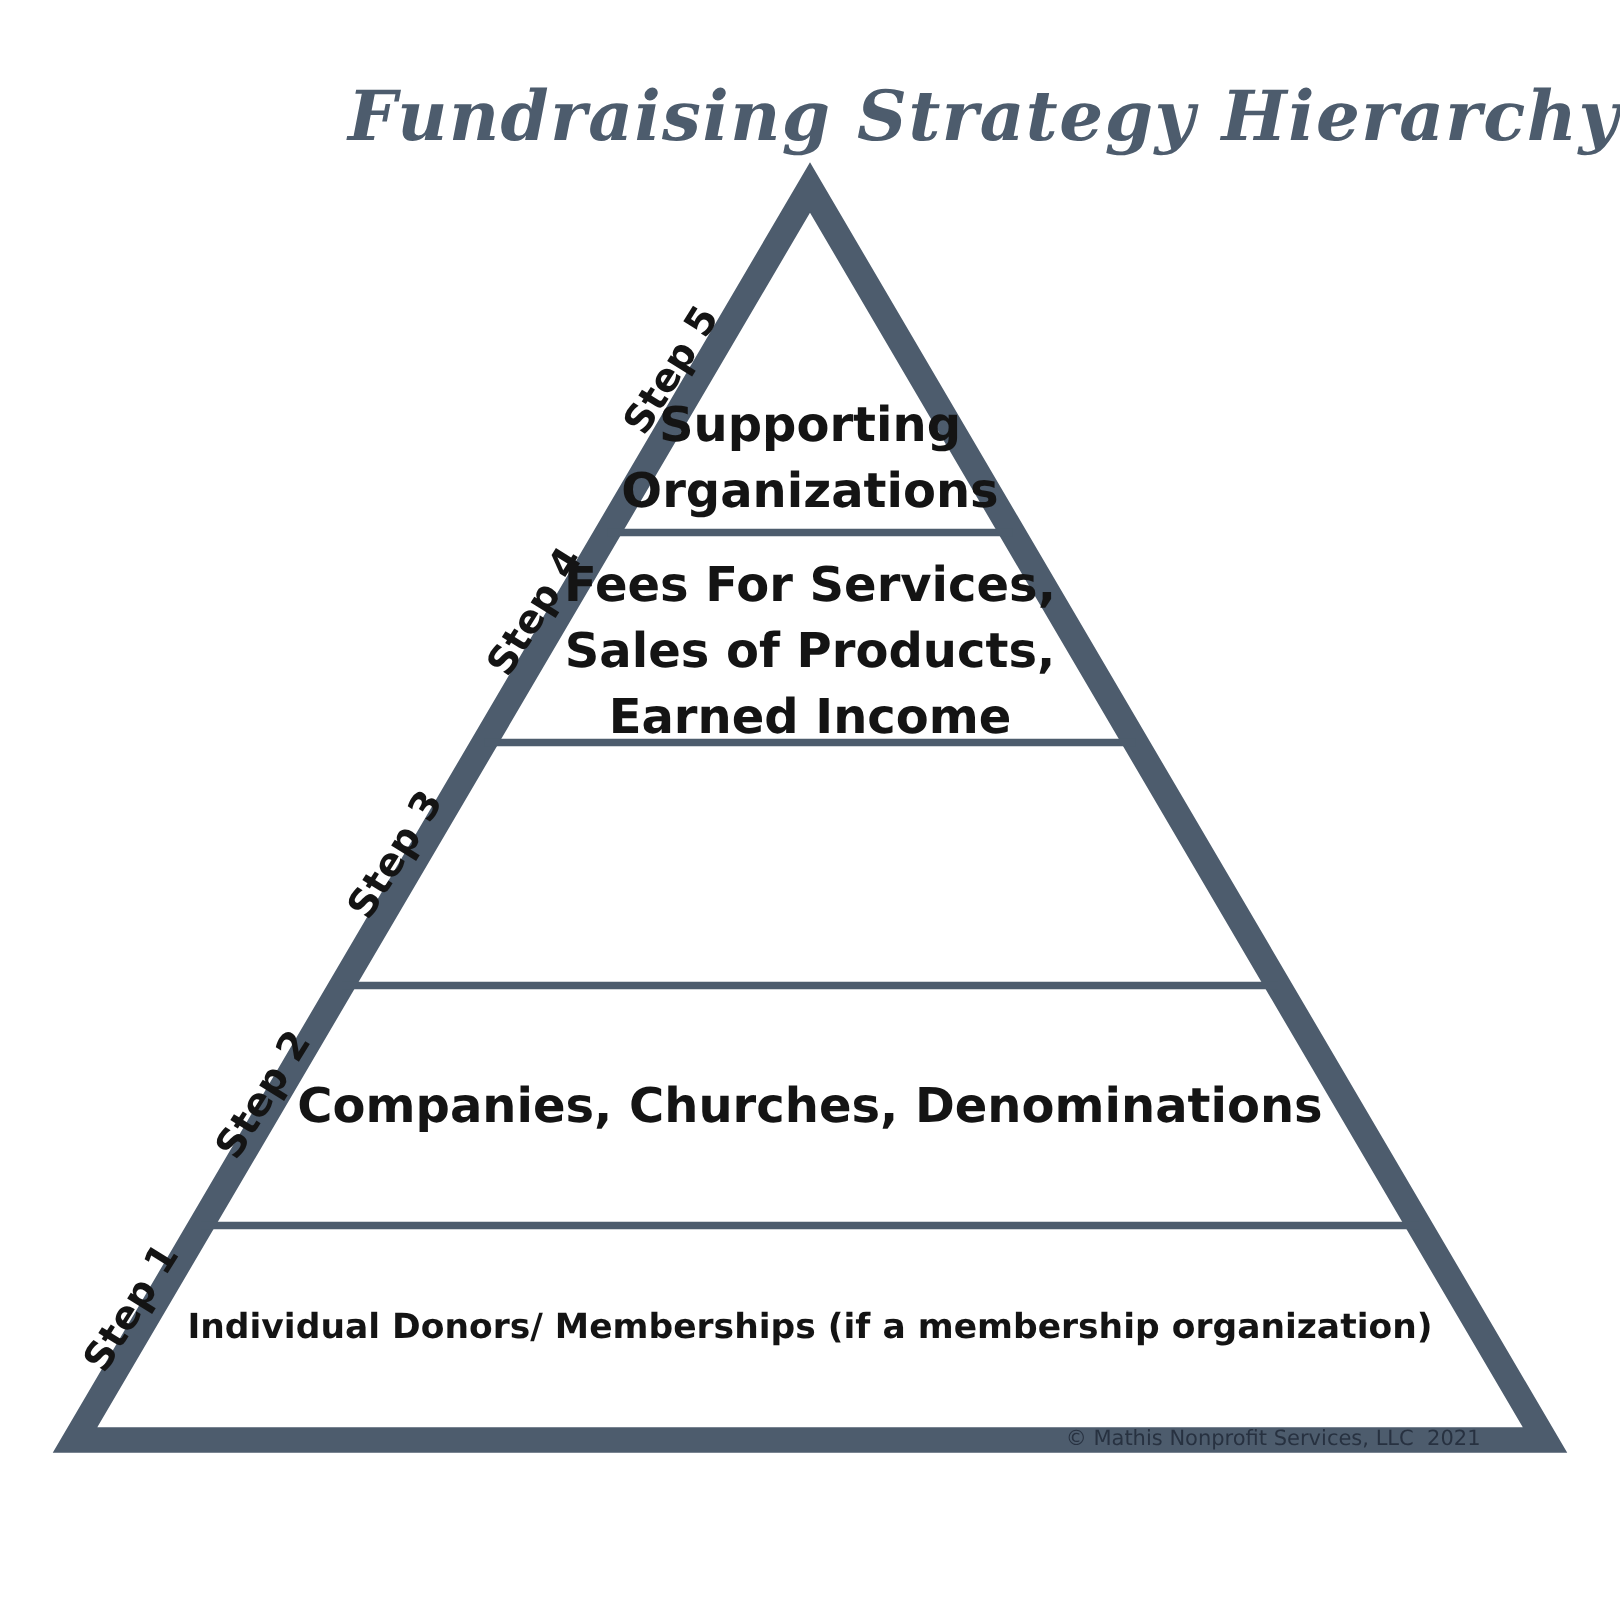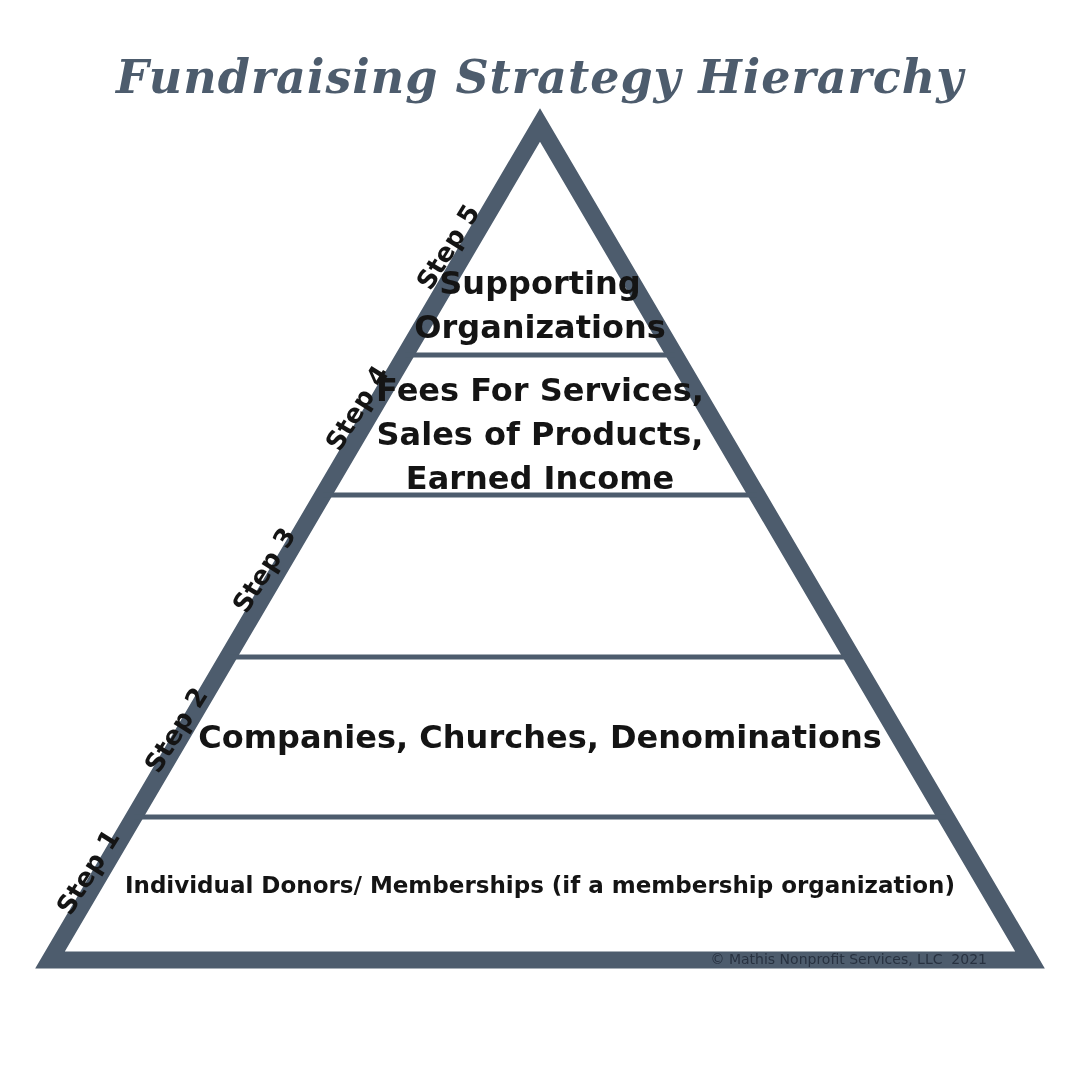--- a/index.html
+++ b/index.html
@@ -14,21 +14,21 @@
     position: relative;
     width: 1080px;
     height: 1080px;
     background: var(--background);
     overflow: hidden;
     font-family: "DejaVu Sans", sans-serif;
   }
   .title {
     position: absolute;
     left: 0; right: 0; top: 50px;
-    text-align: center;
+    text-align: right;
     font-family: "DejaVu Serif", serif;
     font-style: italic;
     font-weight: 600;
     font-size: 46px;
     letter-spacing: 1px;
     color: var(--slate);
   }
   svg.pyramid { position: absolute; left: 0; top: 0; }
   .pyramid-outline {
     fill: var(--background);

